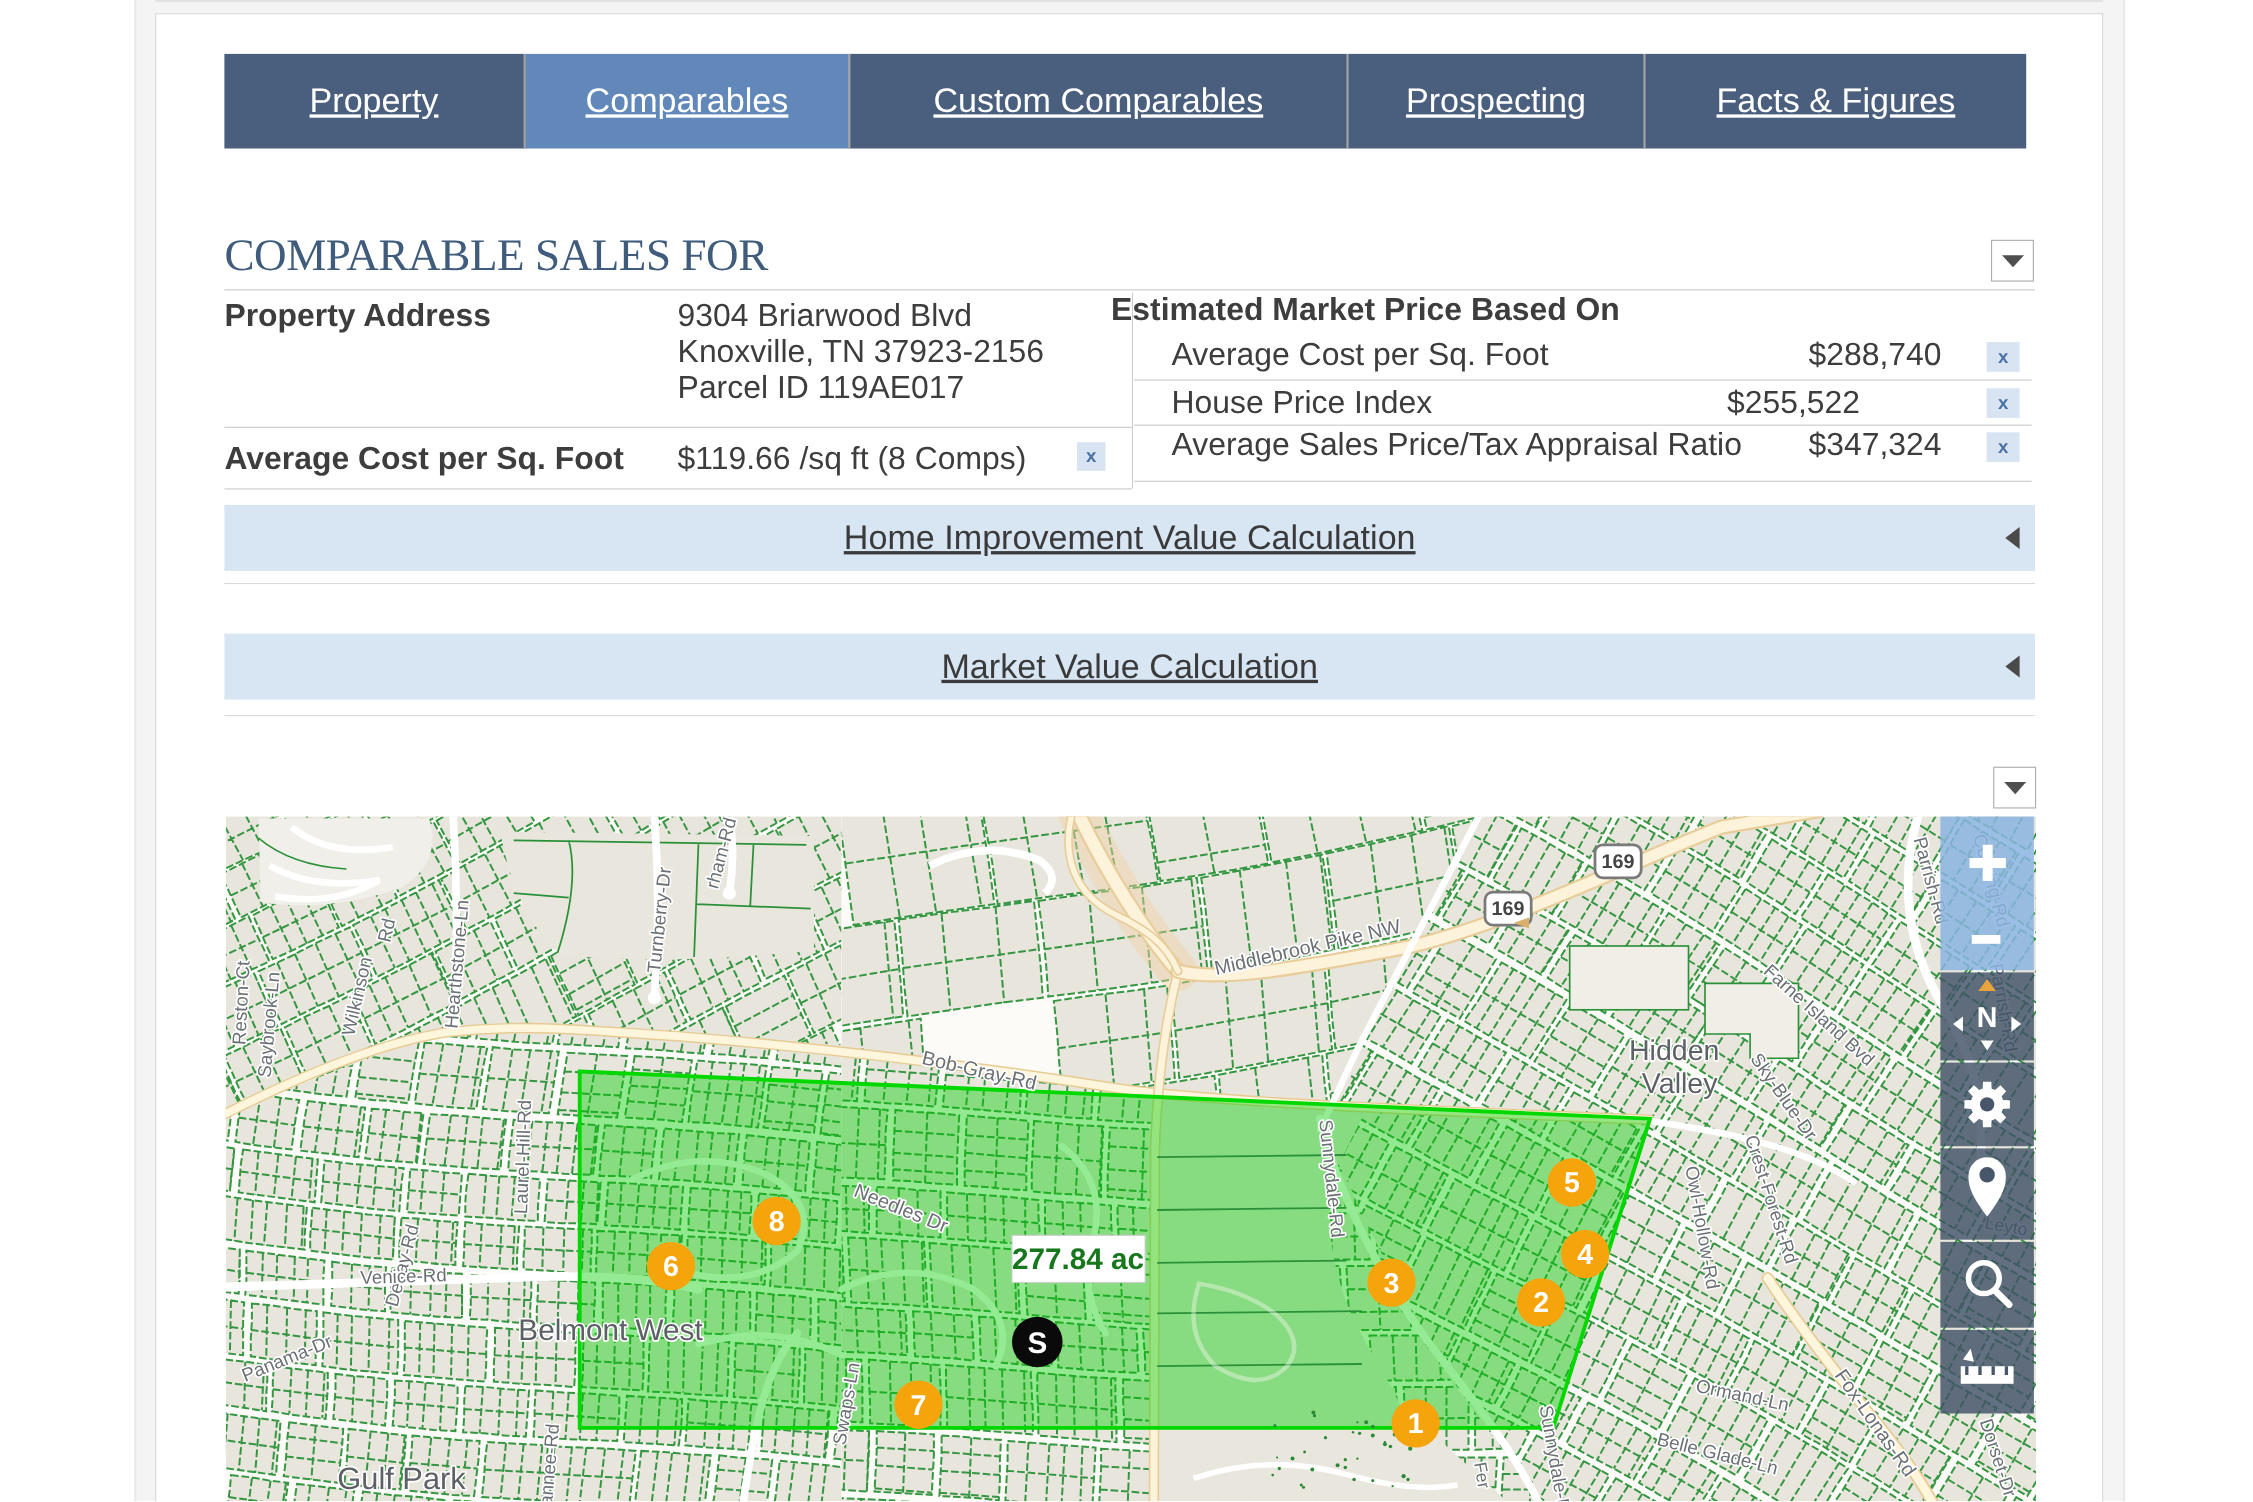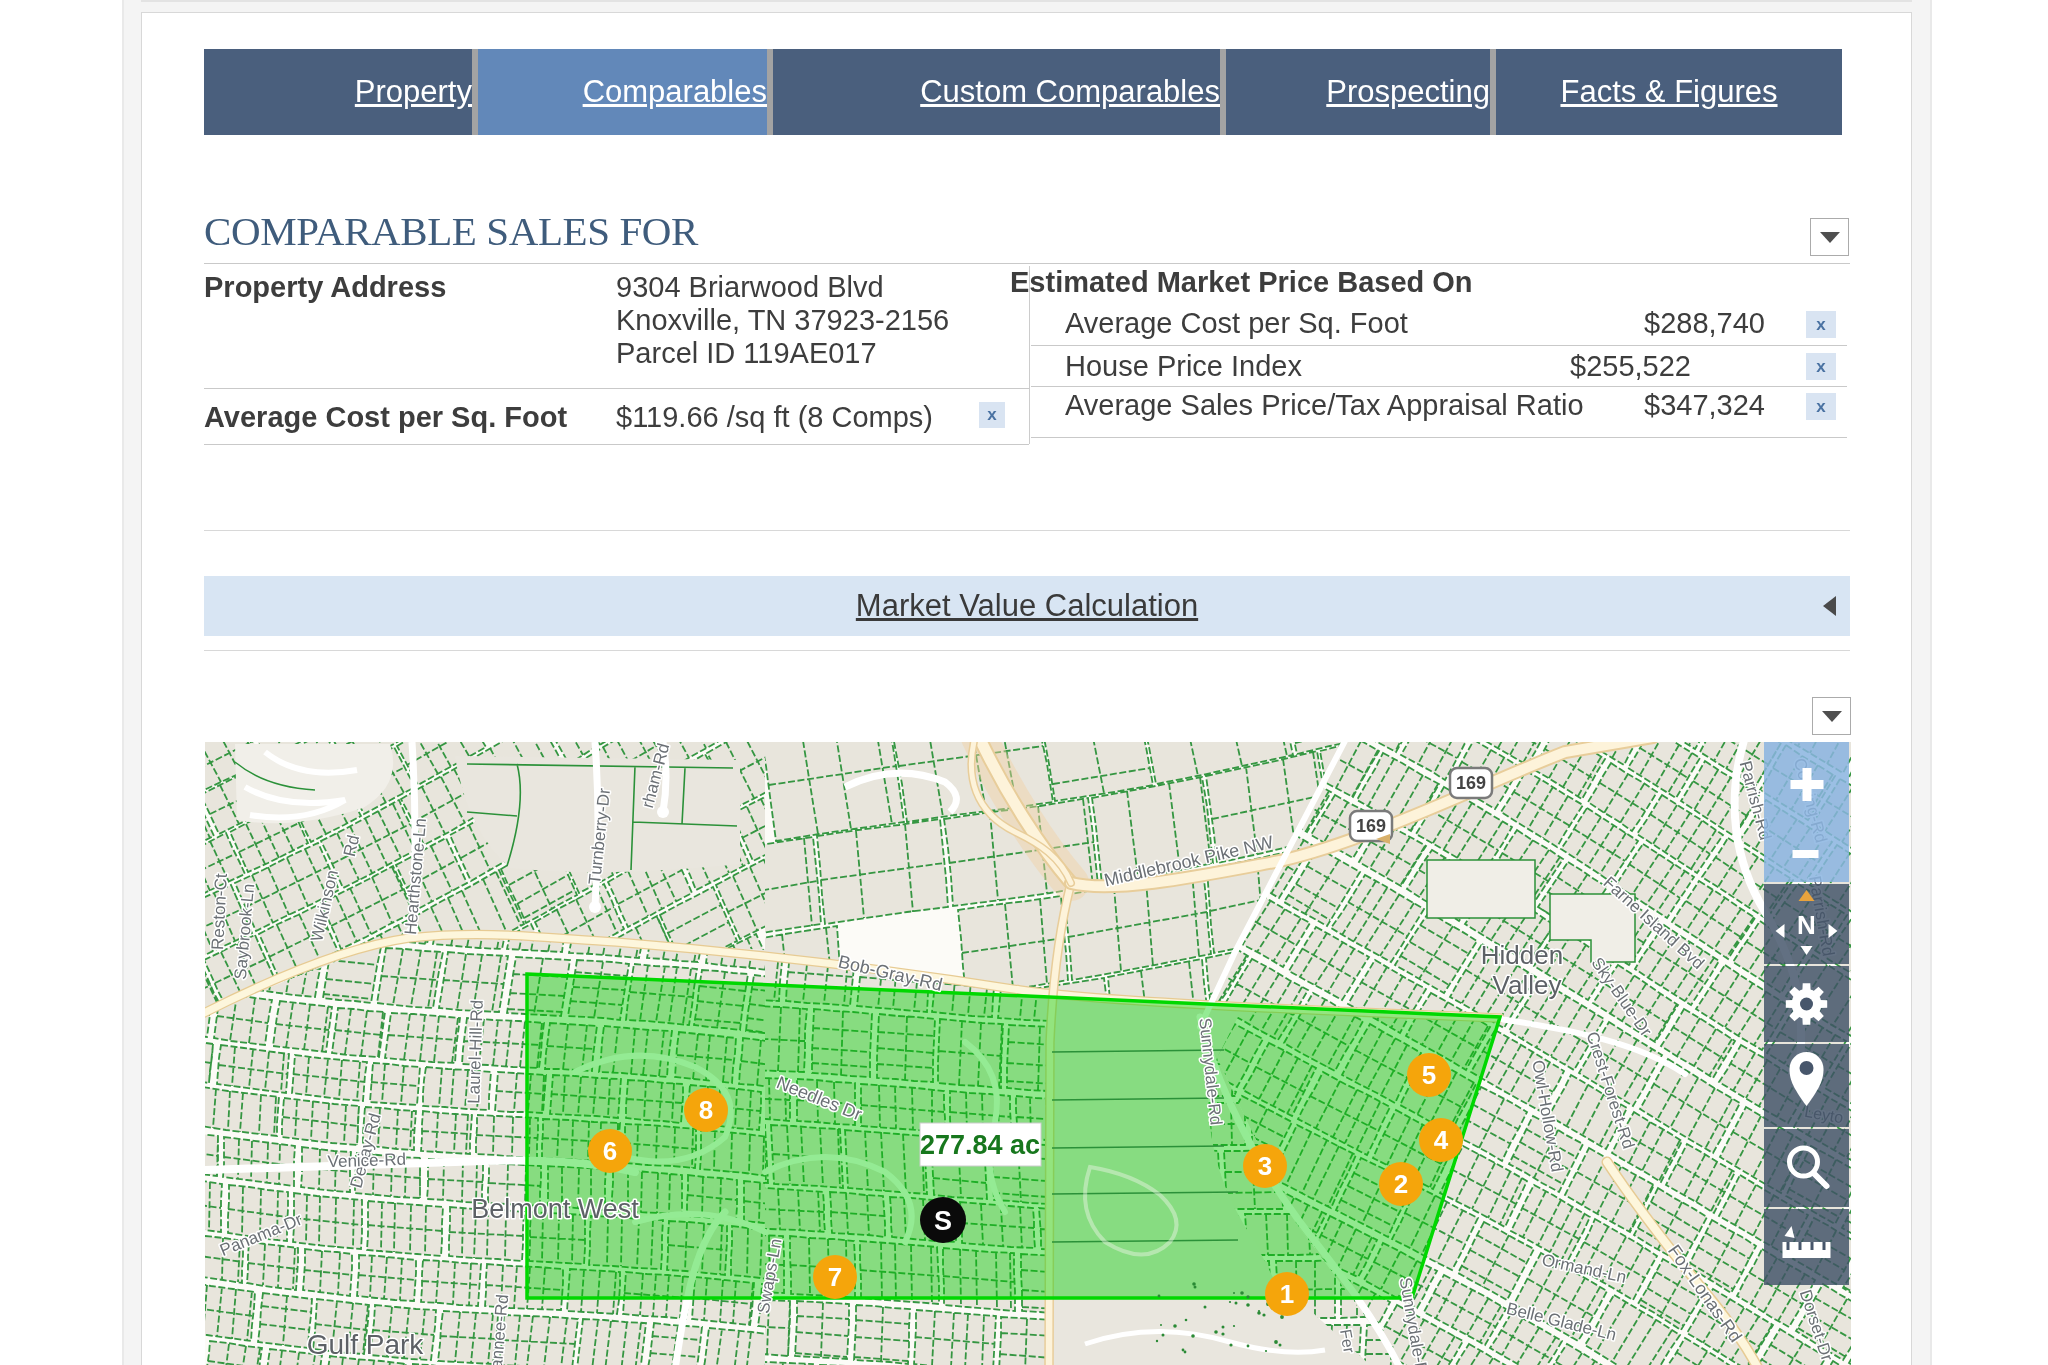--- a/index.html
+++ b/index.html
@@ -6,21 +6,21 @@
 .abs{position:absolute;}
 #channel{left:122px;top:0;width:1806px;height:1365px;background:#f4f4f4;
   border-left:2px solid #e9e9e9;border-right:2px solid #e9e9e9;}
 #darkstrip{left:141px;top:0;width:1771px;height:2px;background:#e3e3e3;}
 #panel{left:141px;top:12px;width:1769px;height:1353px;background:#ffffff;
   border-top:1px solid #d8d8d8;border-left:1px solid #d8d8d8;border-right:1px solid #d8d8d8;}
 #tabs{left:204px;top:49px;width:1646px;height:86px;display:flex;}
 .tab{height:86px;display:flex;align-items:center;justify-content:center;
   background:#4a5f7d;color:#ffffff;font-size:31px;box-sizing:border-box;}
 .tab span{text-decoration:underline;}
-.tab.sep{border-right:6px solid #a3a3a3;justify-content:flex-end;}
+.tab.sep{border-right:2px solid #a3a3a3;}
 .tab.active{background:#6288b9;}
 h1{position:absolute;left:204px;top:211px;margin:0;font-size:41px;font-weight:normal;
   color:#3f5c7c;line-height:1;letter-spacing:-0.4px;font-family:Liberation Serif, serif;}
 .hline{background:#c9c9c9;height:1px;}
 .ddbtn{width:37px;height:36px;background:#ffffff;border:1px solid #ababab;
   display:flex;align-items:center;justify-content:center;}
 .ddbtn:after{content:"";width:0;height:0;border-left:10px solid transparent;
   border-right:10px solid transparent;border-top:11px solid #4f4f4f;}
 .b{font-weight:bold;}
 .t25{font-size:29px;line-height:33px;}
@@ -72,20 +72,23 @@
     <div class="abs xbtn" style="left:1806px;top:311px;width:30px;height:27px;">x</div>
     <div class="abs hline" style="left:1031px;top:345px;width:816px;"></div>
     <div class="abs t25" style="left:1065px;top:350px;">House Price Index</div>
     <div class="abs t25" style="left:1491px;top:350px;width:200px;text-align:right;">$255,522</div>
     <div class="abs xbtn" style="left:1806px;top:353px;width:30px;height:27px;">x</div>
     <div class="abs hline" style="left:1031px;top:386px;width:816px;"></div>
     <div class="abs t25" style="left:1065px;top:389px;">Average Sales Price/Tax Appraisal Ratio</div>
     <div class="abs t25" style="left:1565px;top:389px;width:200px;text-align:right;">$347,324</div>
     <div class="abs xbtn" style="left:1806px;top:393px;width:30px;height:27px;">x</div>
     <div class="abs hline" style="left:1031px;top:437px;width:816px;"></div>
+    <div class="abs bar" style="top:459px;">
+      <span>Home Improvement Value Calculation</span>
+    </div>
     <div class="abs hline" style="left:204px;top:530px;width:1646px;background:#d8d8d8;"></div>
     <div class="abs bar" style="top:576px;">
       <span>Market Value Calculation</span>
     </div>
     <div class="abs hline" style="left:204px;top:650px;width:1646px;background:#d8d8d8;"></div>
     <div class="abs ddbtn" style="left:1812px;top:697px;"></div>
     <div class="abs" style="left:205px;top:742px;width:1646px;height:623px;overflow:hidden;"><svg width="1646" height="623" viewBox="0 0 1646 623">
         <rect x="0" y="0" width="1646" height="623" fill="#f7f5f0"></rect>
         <defs>
           <clipPath id="z0">

